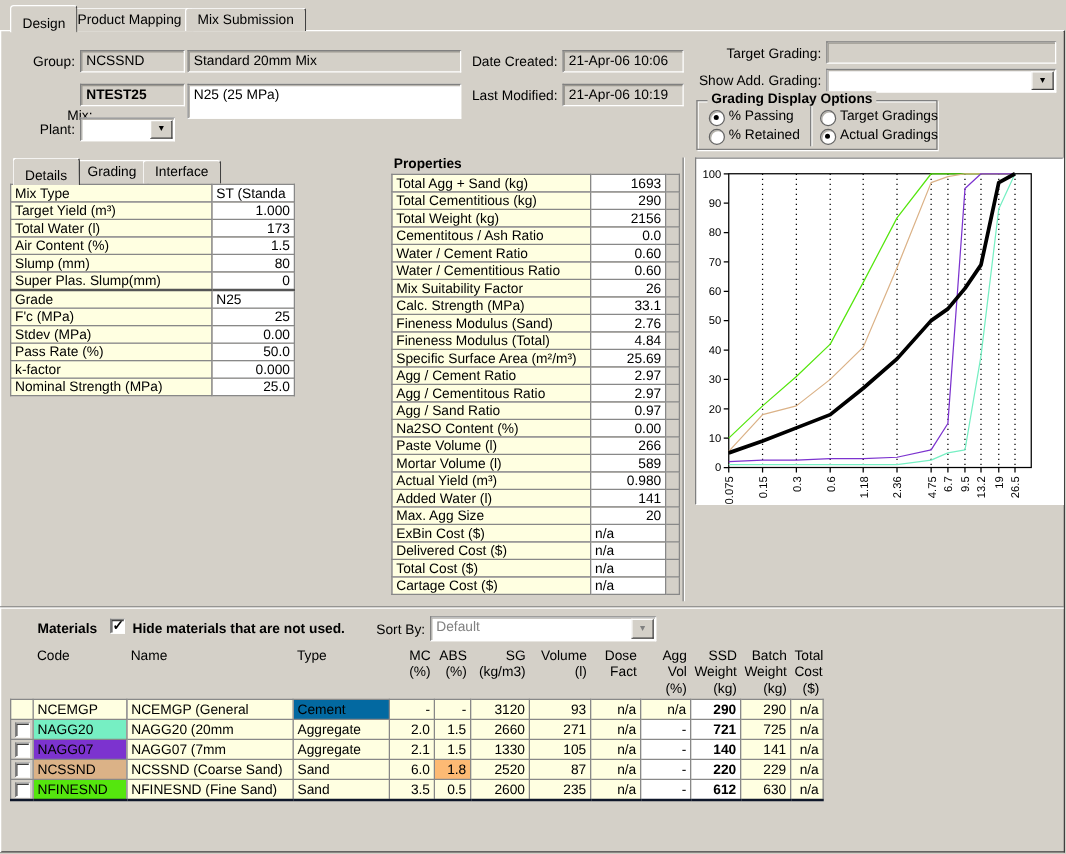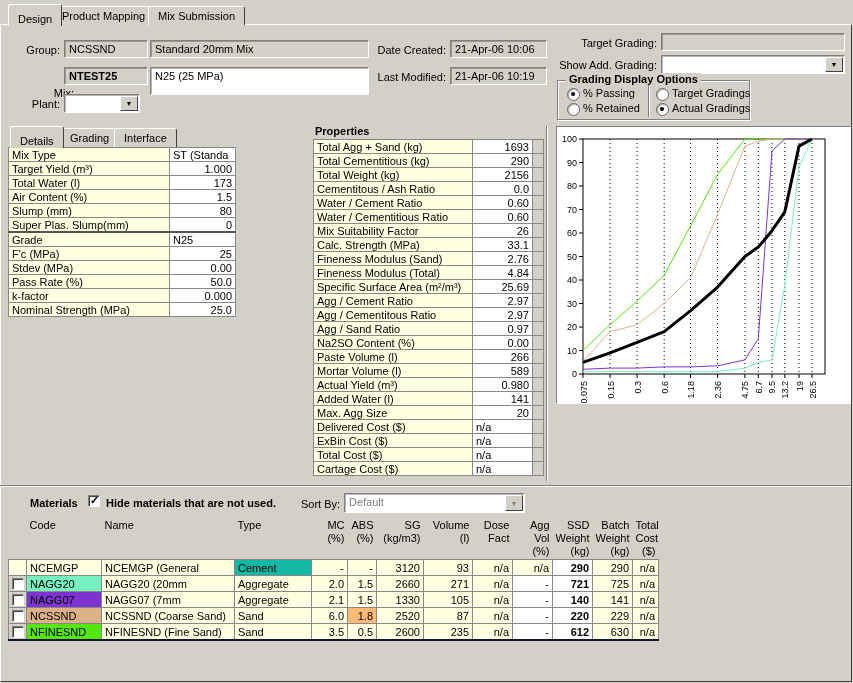--- a/index.html
+++ b/index.html
@@ -274,26 +274,26 @@
           <td class="t-label">Added Water (l)</td>
           <td class="t-value">141</td>
           <td class="spare"></td>
         </tr>
         <tr>
           <td class="t-label">Max. Agg Size</td>
           <td class="t-value">20</td>
           <td class="spare"></td>
         </tr>
         <tr>
+          <td class="t-label">ExBin Cost ($)</td>
+          <td class="t-value left">n/a</td>
+          <td class="spare"></td>
+        </tr>
+        <tr>
           <td class="t-label">Delivered Cost ($)</td>
-          <td class="t-value left">n/a</td>
-          <td class="spare"></td>
-        </tr>
-        <tr>
-          <td class="t-label">ExBin Cost ($)</td>
           <td class="t-value left">n/a</td>
           <td class="spare"></td>
         </tr>
         <tr>
           <td class="t-label">Total Cost ($)</td>
           <td class="t-value left">n/a</td>
           <td class="spare" style="border-bottom: 1px solid rgb(136, 136, 136);"></td>
         </tr>
         <tr>
           <td class="t-label">Cartage Cost ($)</td>
@@ -451,21 +451,21 @@
             <div>Cost</div>
             <div>($)</div>
           </th>
         </tr>
       </thead>
     <tbody id="mat-body">
         <tr>
           <td style="text-align: left; background: rgb(255, 255, 225); padding: 0px;"></td>
           <td style="text-align: left; background: rgb(255, 255, 225);">NCEMGP</td>
           <td style="text-align: left; background: rgb(255, 255, 225);">NCEMGP (General</td>
-          <td style="text-align: left; background: #14b8a6;">Cement</td>
+          <td style="text-align: left; background: #0369a1;">Cement</td>
           <td style="text-align: right; background: rgb(255, 255, 225);">-</td>
           <td style="text-align: right; background: rgb(255, 255, 225);">-</td>
           <td style="text-align: right; background: rgb(255, 255, 225);">3120</td>
           <td style="text-align: right; background: rgb(255, 255, 225);">93</td>
           <td style="text-align: right; background: rgb(255, 255, 225);">n/a</td>
           <td style="text-align: right; background: rgb(255, 255, 225);">n/a</td>
           <td style="text-align: right; background: rgb(255, 255, 255); font-weight: bold;">290</td>
           <td style="text-align: right; background: rgb(255, 255, 225);">290</td>
           <td style="text-align: right; background: rgb(255, 255, 225);">n/a</td>
         </tr>

